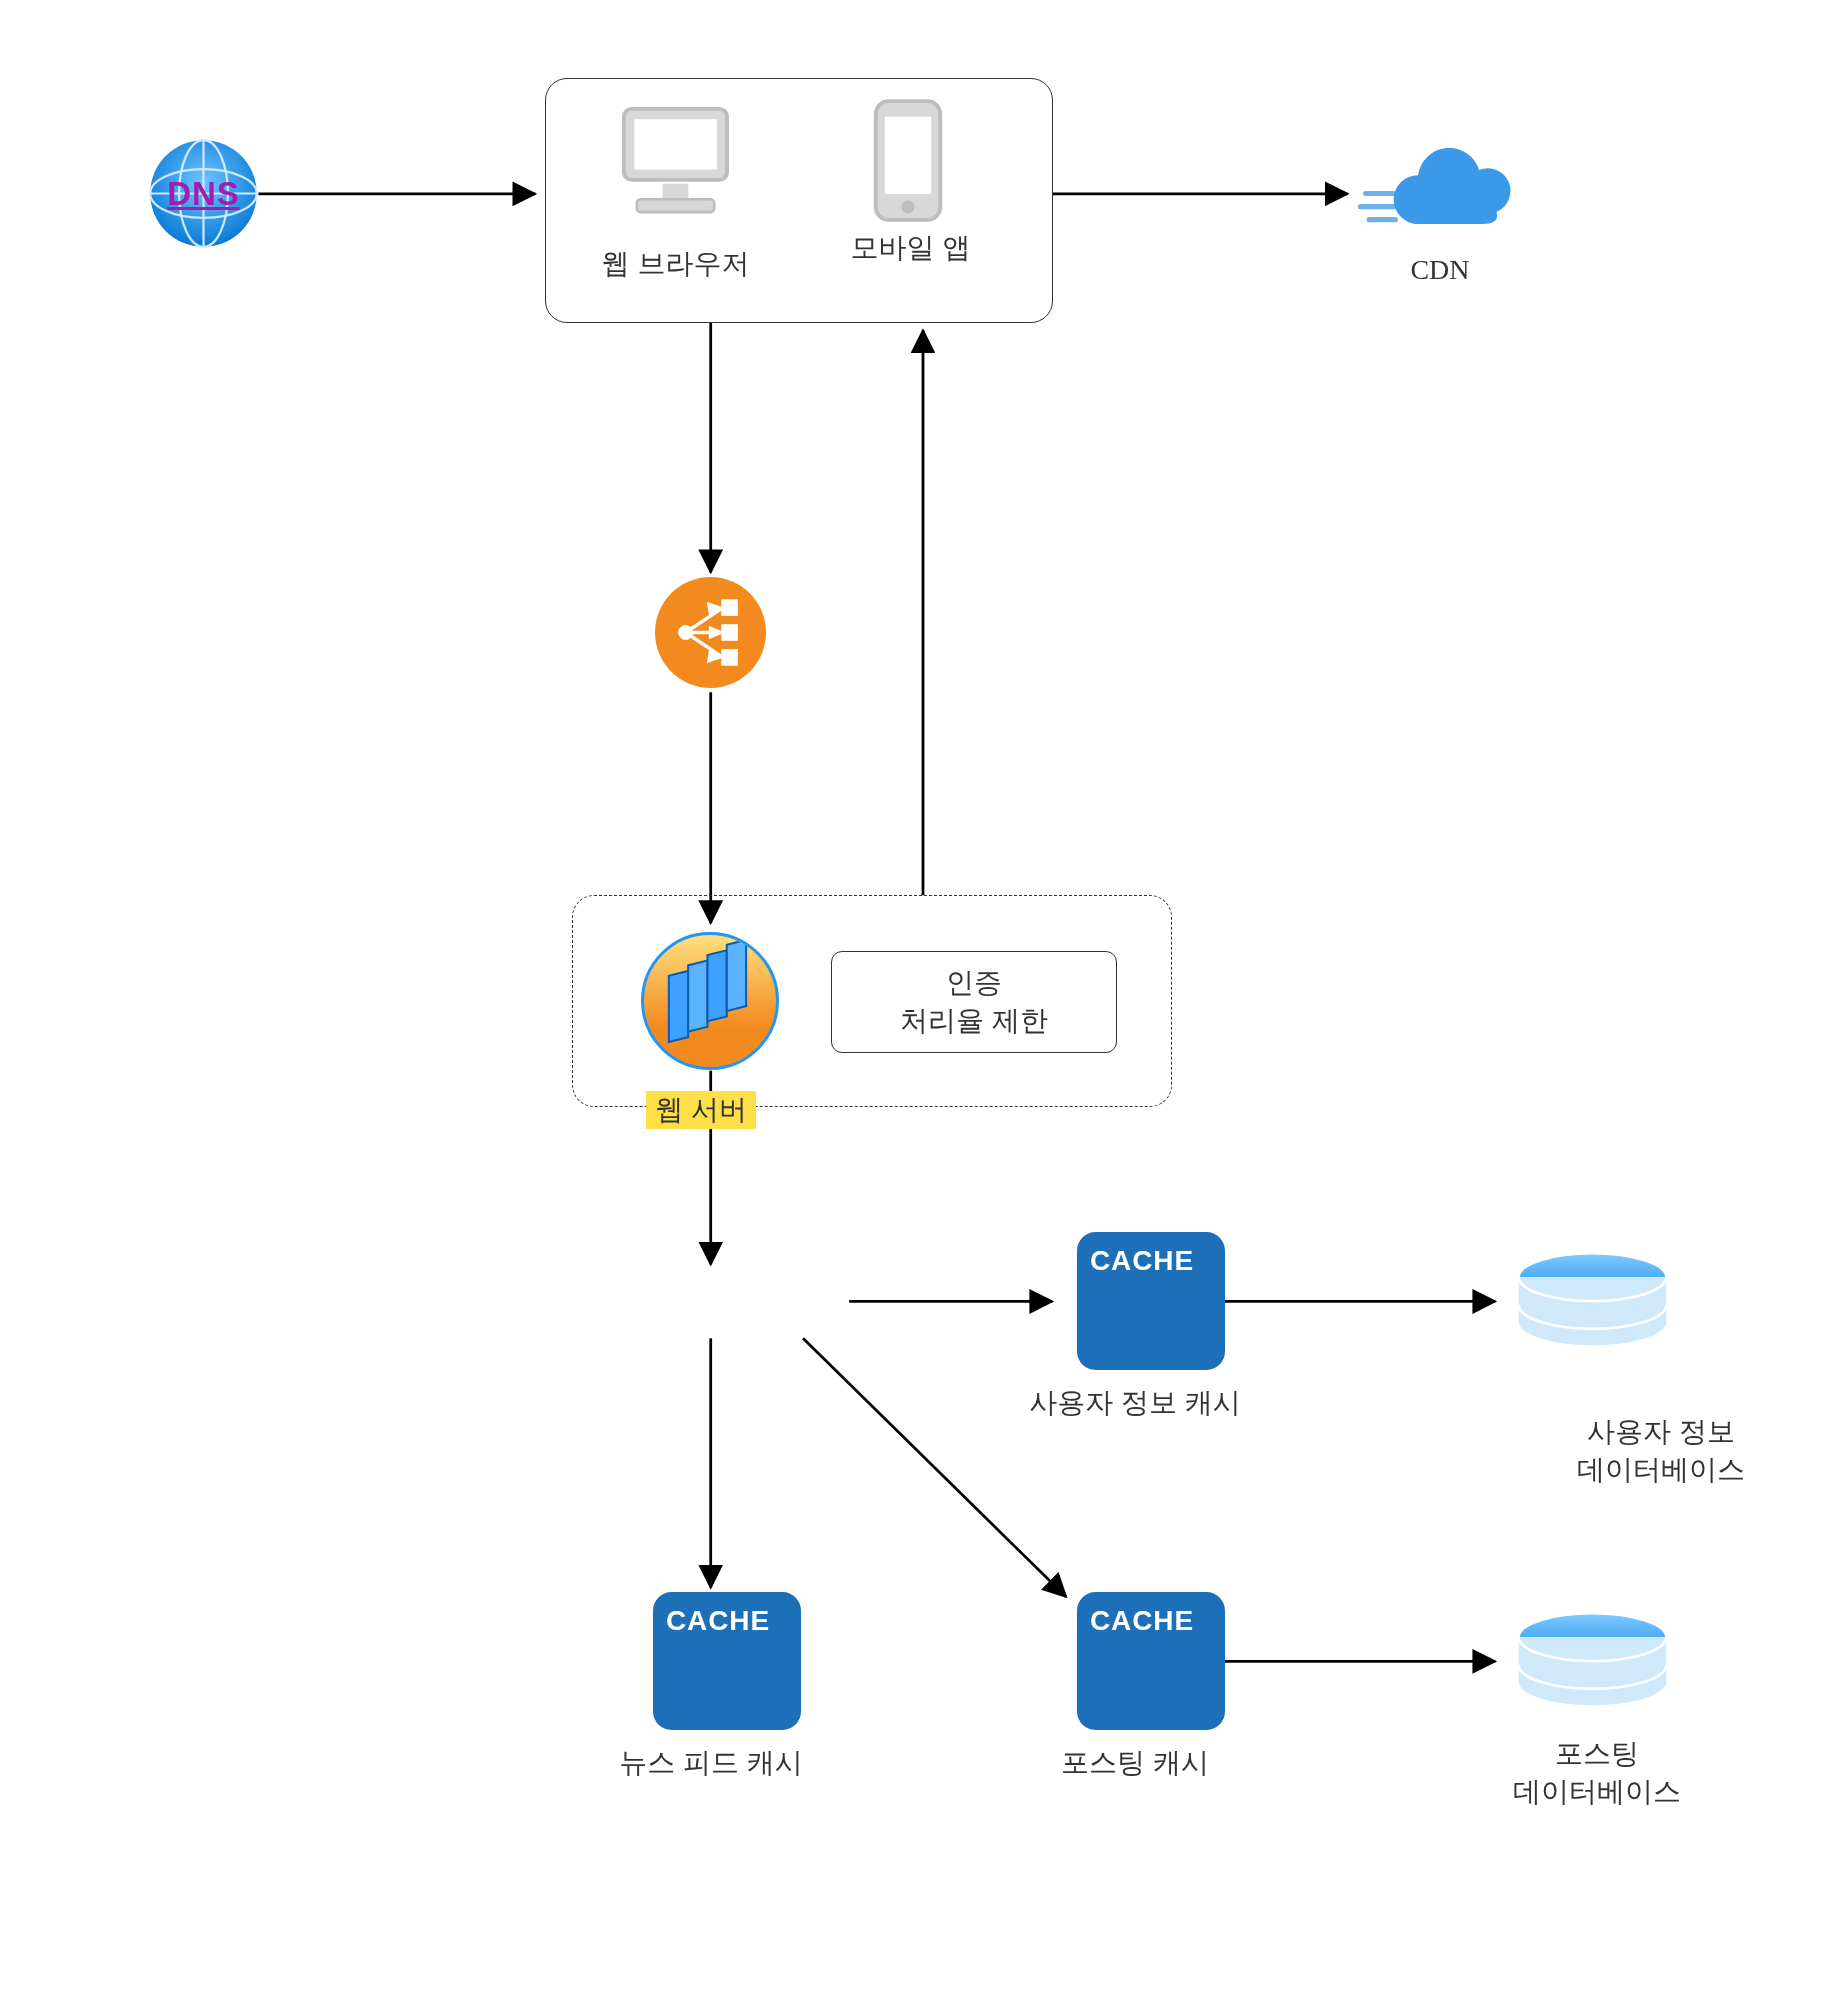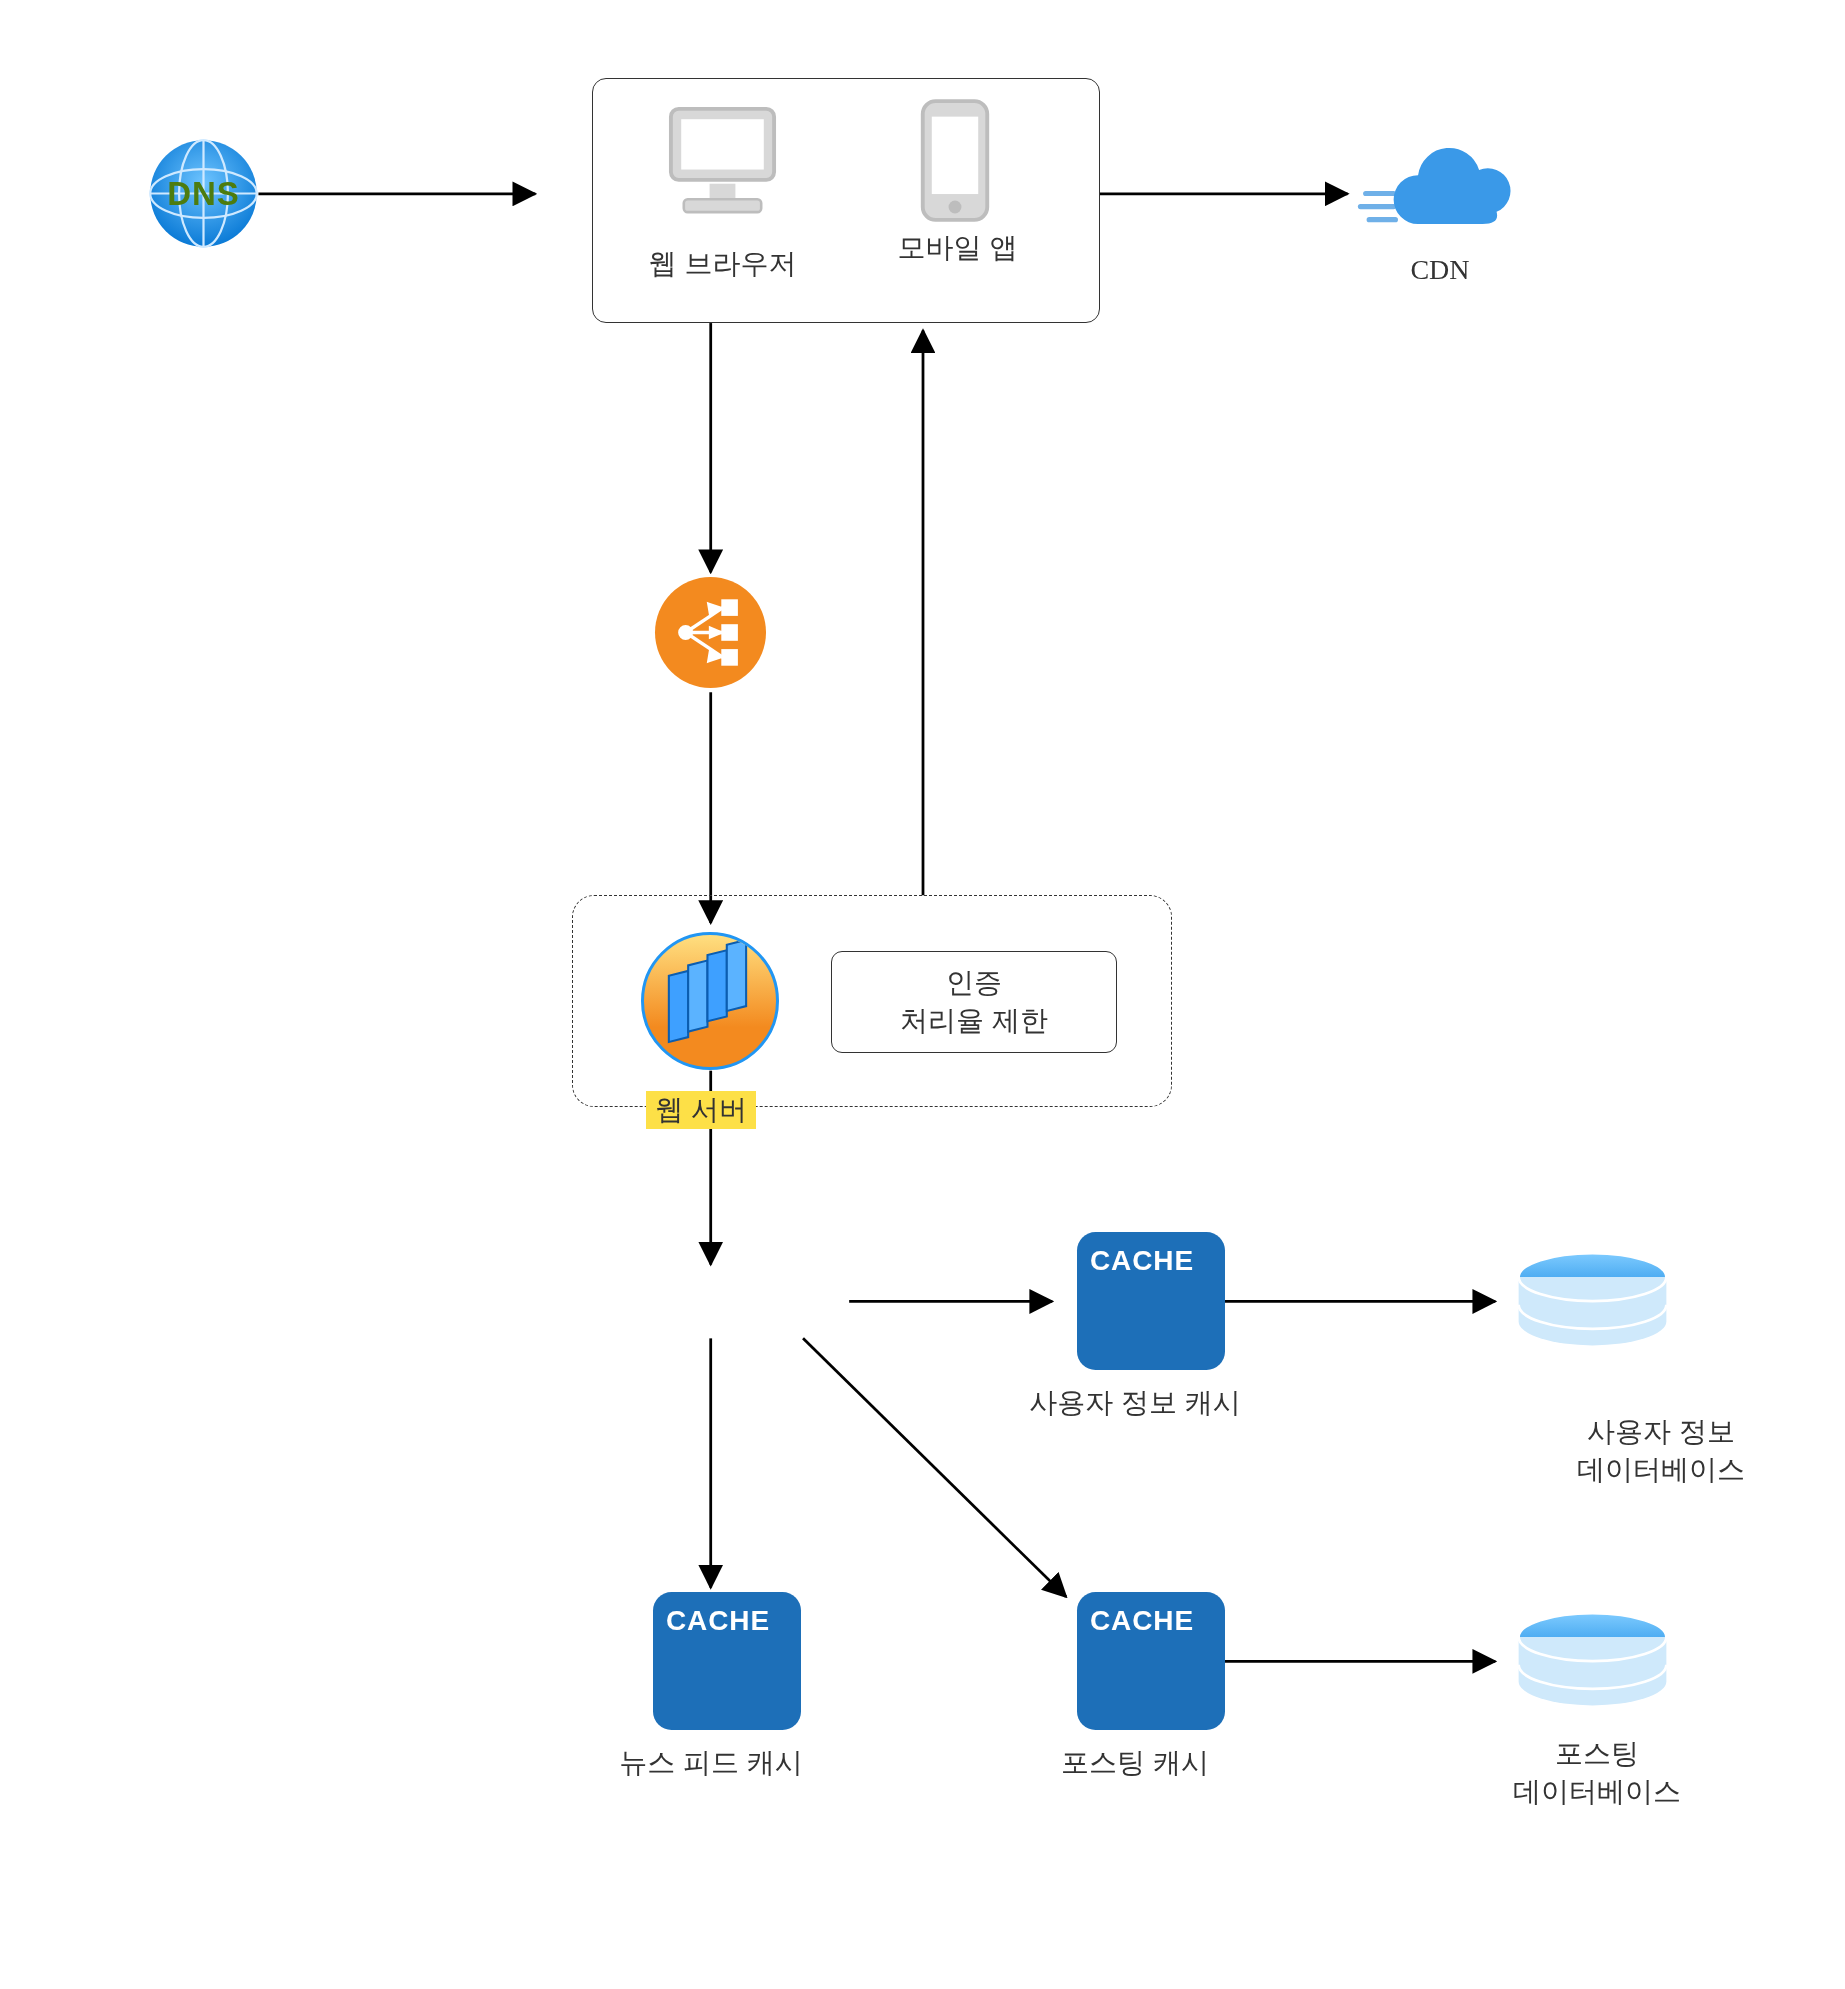--- a/index.html
+++ b/index.html
@@ -15,23 +15,22 @@
     height: 1990px;
   }
   .node-label {
     text-align: center;
     font-size: 28px;
     color: #333;
   }
   .box {
     position: absolute;
     border: 1.8px solid #333;
-    border-radius: 14px;
+    border-radius: 22px;
     background: #fff;
-    margin-left: 47px;
   }
   .dashed-box {
     position: absolute;
     border: 1.8px dashed #333;
     border-radius: 22px;
   }
   .small-box {
     position: absolute;
     border: 1.8px solid #333;
     border-radius: 11px;
@@ -80,24 +79,25 @@
     width: 111px; height: 111px;
   }
   .dns svg { width: 100%; height: 100%; }
   .dns-label {
     position: absolute;
     left: 0; top: 0;
     width: 100%; height: 100%;
     display: flex;
     align-items: center;
     justify-content: center;
-    color: #4d7c0f;
+    color: #a21caf;
     font-weight: 600;
     font-size: 33px;
     letter-spacing: 0.9px;
+    text-decoration: underline;
   }
   
   .lb {
     position: absolute;
     width: 111px; height: 111px;
     border-radius: 50%;
     background: #f38a1f;
     display: flex;
     align-items: center;
     justify-content: center;

